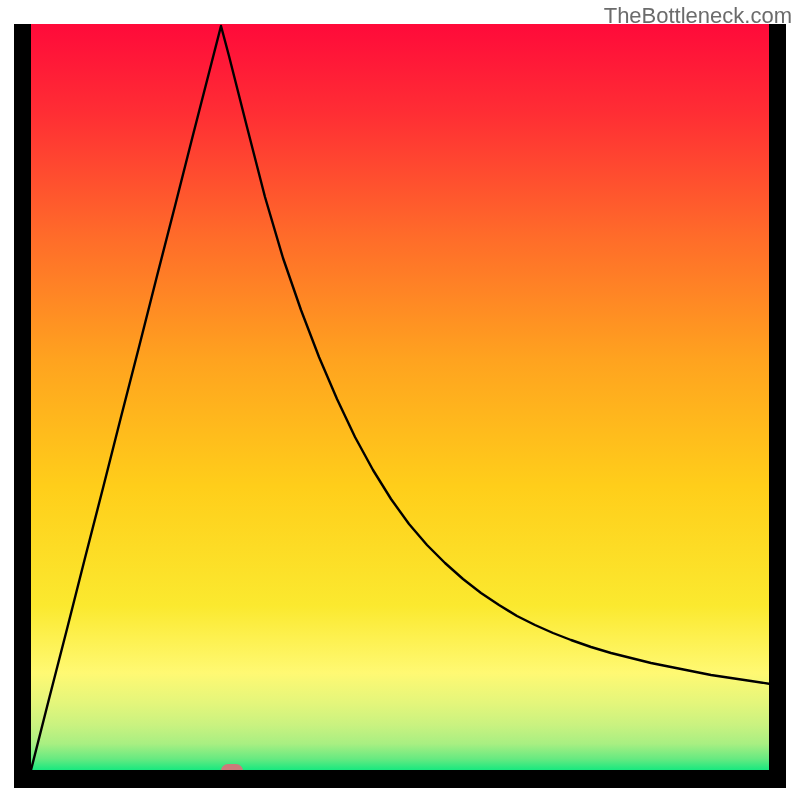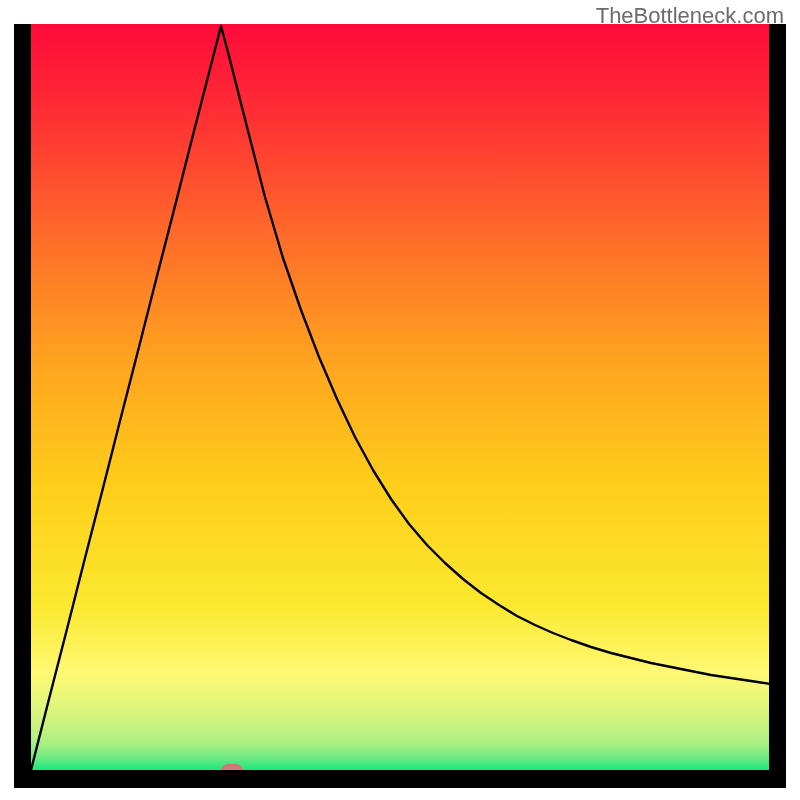--- a/index.html
+++ b/index.html
@@ -8,21 +8,21 @@
     background: #fff;
   }
   .container {
     position: relative;
     width: 800px;
     height: 800px;
   }
   .watermark {
     position: absolute;
     top: 3px;
-    right: 16px;
+    right: 8px;
     font-family: Arial, Helvetica, sans-serif;
     font-size: 22px;
     color: #6b6b6b;
     z-index: 10;
   }
   .frame {
     position: absolute;
     left: 14px;
     top: 24px;
     width: 772px;

